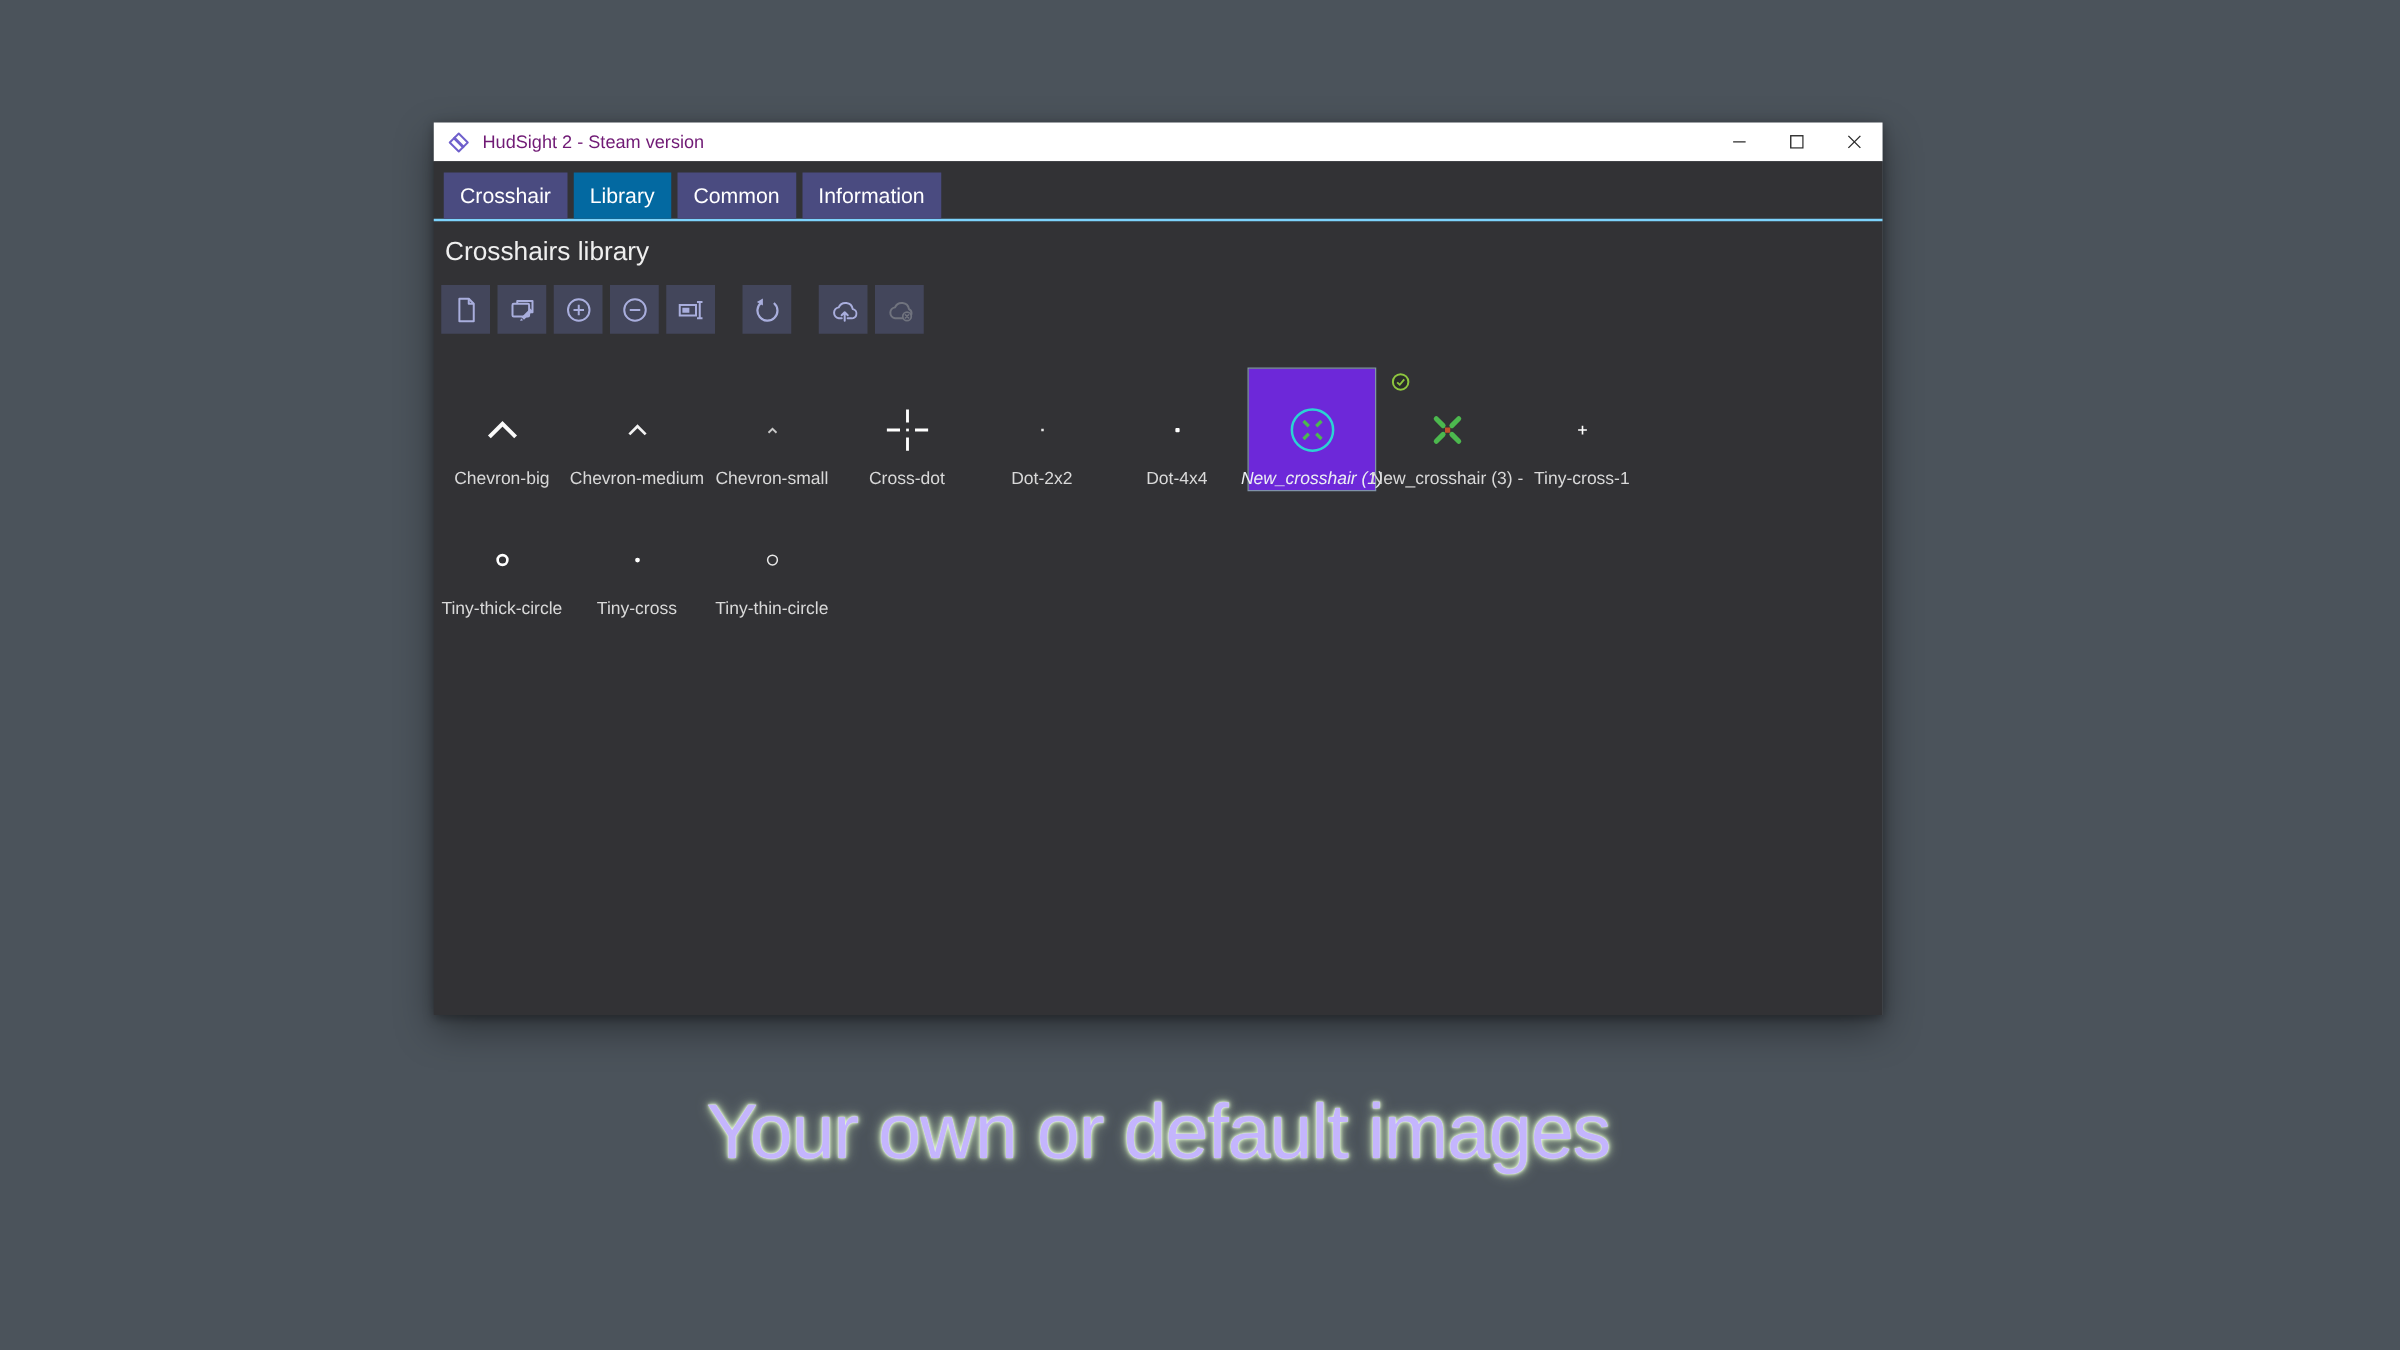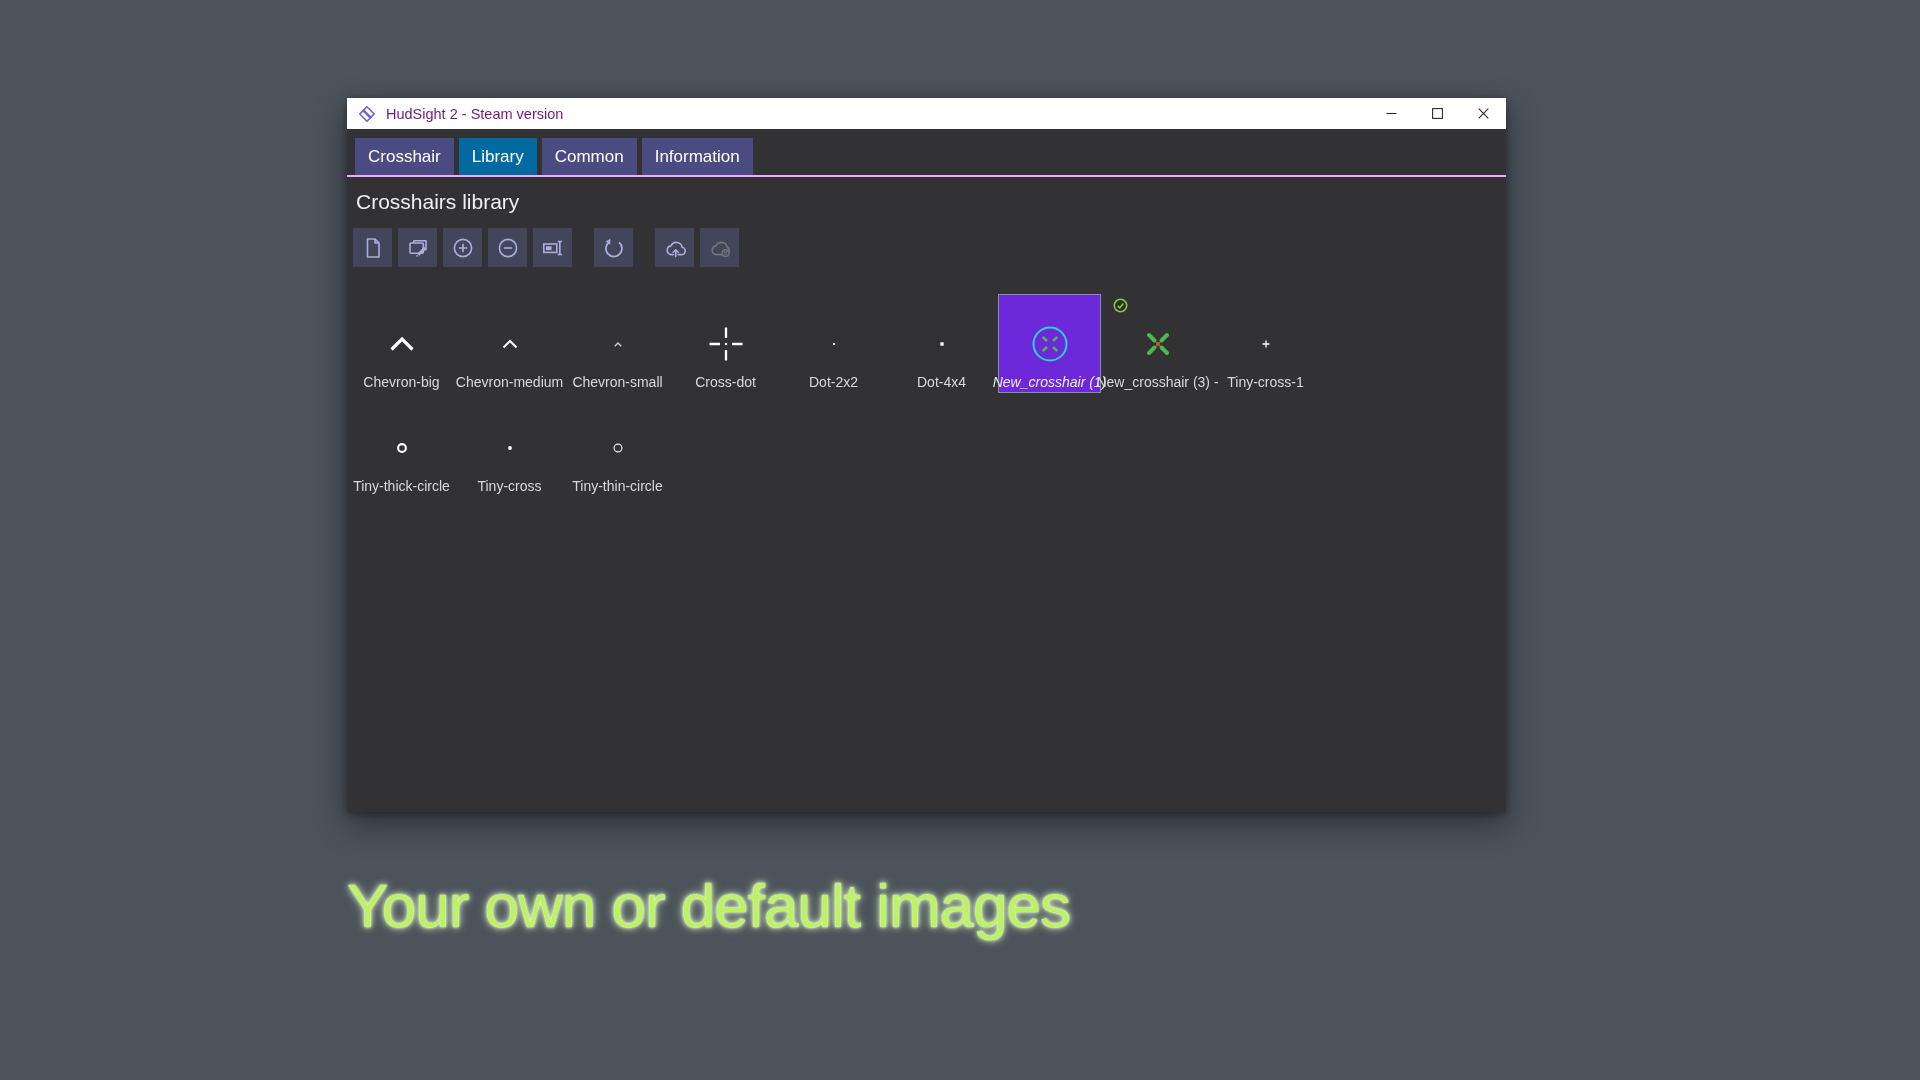--- a/index.html
+++ b/index.html
@@ -14,43 +14,43 @@
     box-shadow:0 12px 30px rgba(0,0,0,.40),0 2px 8px rgba(0,0,0,.35);
   }
   
   .titlebar{height:31px;background:#ffffff;display:flex;align-items:center;}
   .app-icon{margin:0 10px 0 11px;display:flex;align-items:center;}
   .title{font-size:14.5px;color:#701a75;}
   .controls{margin-left:auto;display:flex;align-self:stretch;}
   .ctrl{width:46px;display:flex;align-items:center;justify-content:center;}
   
   .content{position:relative;height:683px;background:#323235;}
-  .tabs{display:flex;gap:5px;padding:9px 8px 0 8px;border-bottom:2px solid #f0abfc;}
+  .tabs{display:flex;gap:5px;padding:9px 8px 0 8px;border-bottom:2px solid #7dd3fc;}
   .tab{height:37px;line-height:37px;padding:0 13px;font-size:17px;color:#ffffff;background:#4a4b80;}
   .tab.active{background:#0369a1;}
   .heading{margin:13px 0 0 9px;font-size:21px;color:#efefef;}
   .toolbar{display:flex;align-items:center;margin:14px 0 0 6px;}
   .tbtn{width:39px;height:39px;margin-right:6px;background:#43465b;
         display:flex;align-items:center;justify-content:center;color:#a9aedd;}
   .tbtn.disabled{color:#70737e;}
   .sp{width:16px;}
   
   .grid{position:absolute;left:4px;top:166px;}
   .grow{display:flex;gap:7px;margin-bottom:7px;}
   .cell{width:101px;height:97px;position:relative;}
   .cell .img{position:absolute;inset:0;display:flex;align-items:center;justify-content:center;}
   .cell .lbl{position:absolute;left:50%;transform:translateX(-50%);bottom:2px;
              font-size:14px;color:#d9d9d9;white-space:nowrap;}
   .cell.selected{background:#6d28d9;outline:1px solid #8092a8;font-style:italic;}
   .cell.selected .lbl{color:#eceff3;}
   .badge{position:absolute;top:3px;left:6px;line-height:0;}
   
   .caption{
-    position:absolute;left:347px;top:870px;width:1159px;text-align:left;
-    font-size:62px;letter-spacing:-1px;color:#bef264;
+    position:absolute;left:347px;top:870px;width:1159px;text-align:center;
+    font-size:62px;letter-spacing:-1px;color:#c4b5fd;
     text-shadow:0 0 1px #f2ffe6,0 0 3px #e8fcd6,0 0 6px #d6f2c2,0 0 11px rgba(214,242,194,.6);
   }
 </style>
 </head>
 <body>
 
 <div class="window">
 
   <div class="titlebar">
     <span class="app-icon">

